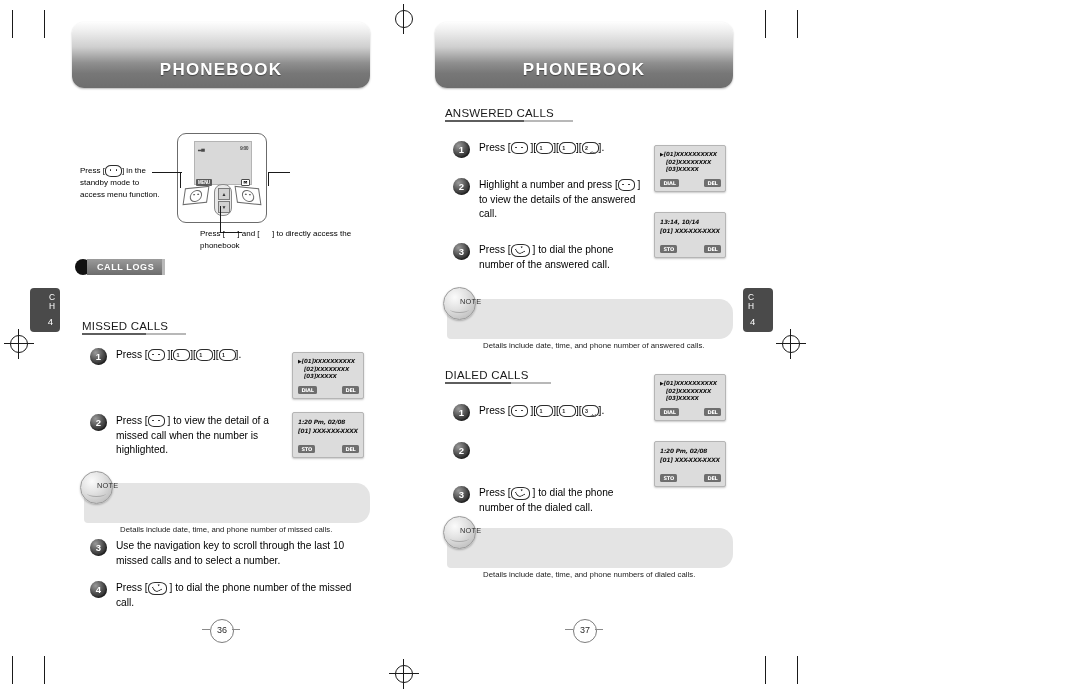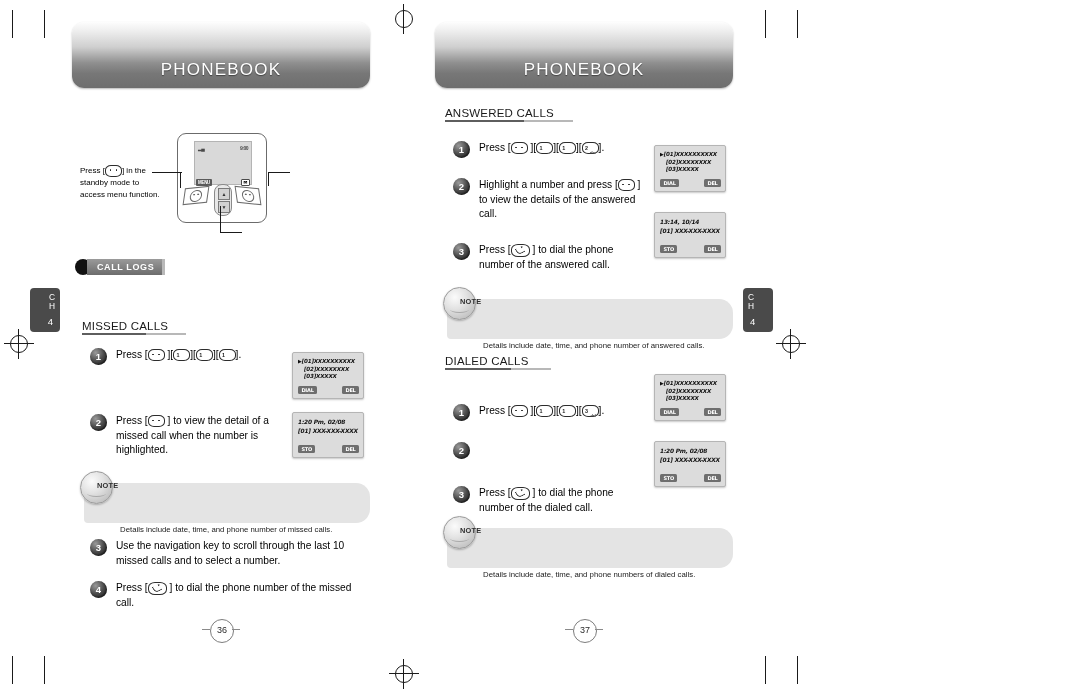--- a/index.html
+++ b/index.html
@@ -39,21 +39,21 @@
     background: linear-gradient(to bottom,
       #fdfdfd 0%, #f0f0f0 12%, #cfcfcf 38%, #8f8f8f 62%,
       #777777 78%, #6e6e6e 100%);
     box-shadow: 0 1px 2px rgba(0,0,0,0.28);
   }
   .banner-title {
     position: absolute; left: 0; right: 0; bottom: 8px;
     text-align: center;
     color: #ffffff;
     font-size: 17px;
-    font-weight: normal;
+    font-weight: bold;
     letter-spacing: 1.2px;
     text-shadow: 0 1px 1px rgba(0,0,0,0.45);
   }
 
   
   .intro-text {
     position: absolute; left: 10px; top: 96px; width: 286px;
     font-size: 8.3px; line-height: 12.2px; color: #000;
   }
 
@@ -251,21 +251,21 @@
   .note-badge {
     position: absolute; left: -4px; top: -12px;
     width: 31px; height: 31px; border-radius: 50%;
     background: radial-gradient(circle at 35% 30%, #fbfbfb 0%, #e2e2e2 40%, #b0b0b0 100%);
     border: 1.2px solid #9a9a9a;
     box-shadow: 0 1px 2px rgba(0,0,0,0.25);
   }
   .note-badge span {
     position: absolute; left: 0; right: 0; top: 9px;
     text-align: center;
-    font-size: 7.4px; font-weight: bold; color: #2e2e2e;
+    font-size: 7.4px; font-weight: normal; color: #2e2e2e;
     letter-spacing: 0.2px;
     padding-left: 16px;
   }
   .note-badge::after {
     content: ""; position: absolute; left: 6px; top: 18px;
     width: 19px; height: 6px;
     border-bottom: 1px solid #a9a9a9;
     border-radius: 0 0 50% 50%;
   }
   .note-text {
@@ -377,20 +377,24 @@
     <div class="lead" style="left:196px; top:172px; width:1px; height:14px;"></div>
     <div class="lead" style="left:148px; top:206px; width:1px; height:26px;"></div>
     <div class="lead" style="left:148px; top:232px; width:22px; height:1px;"></div>
 
     <div class="callout callout-left">
       Press [<span class="key menu"></span>] in
       the standby
       mode to access
       menu function.
     </div>
+    <div class="callout callout-bottom">
+      Press [ <span class="key tri tri-up"></span> ] and [ <span class="key tri tri-down"></span> ] to directly access
+      the phonebook
+    </div>
 
     <div class="logs-badge">
       <div class="logs-dot"></div>
       <div class="logs-label">CALL LOGS</div>
     </div>
 
     <div class="subhead" style="left:10px; top:320px; width:104px;">MISSED CALLS</div>
 
     <div class="step" style="left:18px; top:348px; width:200px;">
       <div class="step-num">1</div>
@@ -507,21 +511,21 @@
       </div>
     </div>
 
     <div class="note-box" style="left:12px; top:299px; width:286px; height:40px;">
       <div class="note-badge">
         <span>NOTE</span>
       </div>
       <div class="note-text">Details include date, time, and phone number of answered calls.</div>
     </div>
 
-    <div class="subhead" style="left:10px; top:355px; width:106px;">DIALED CALLS</div>
+    <div class="subhead" style="left:10px; top:369px; width:106px;">DIALED CALLS</div>
 
     <div class="lcd" style="left:219px; top:374px;">
       <div class="lcd-line sel">[01]XXXXXXXXXX</div>
       <div class="lcd-line indent">[02]XXXXXXXX</div>
       <div class="lcd-line indent">[03]XXXXX</div>
       <div class="lcd-softrow">
         <div class="lcd-soft">DIAL</div>
         <div class="lcd-soft">DEL</div>
       </div>
     </div>

